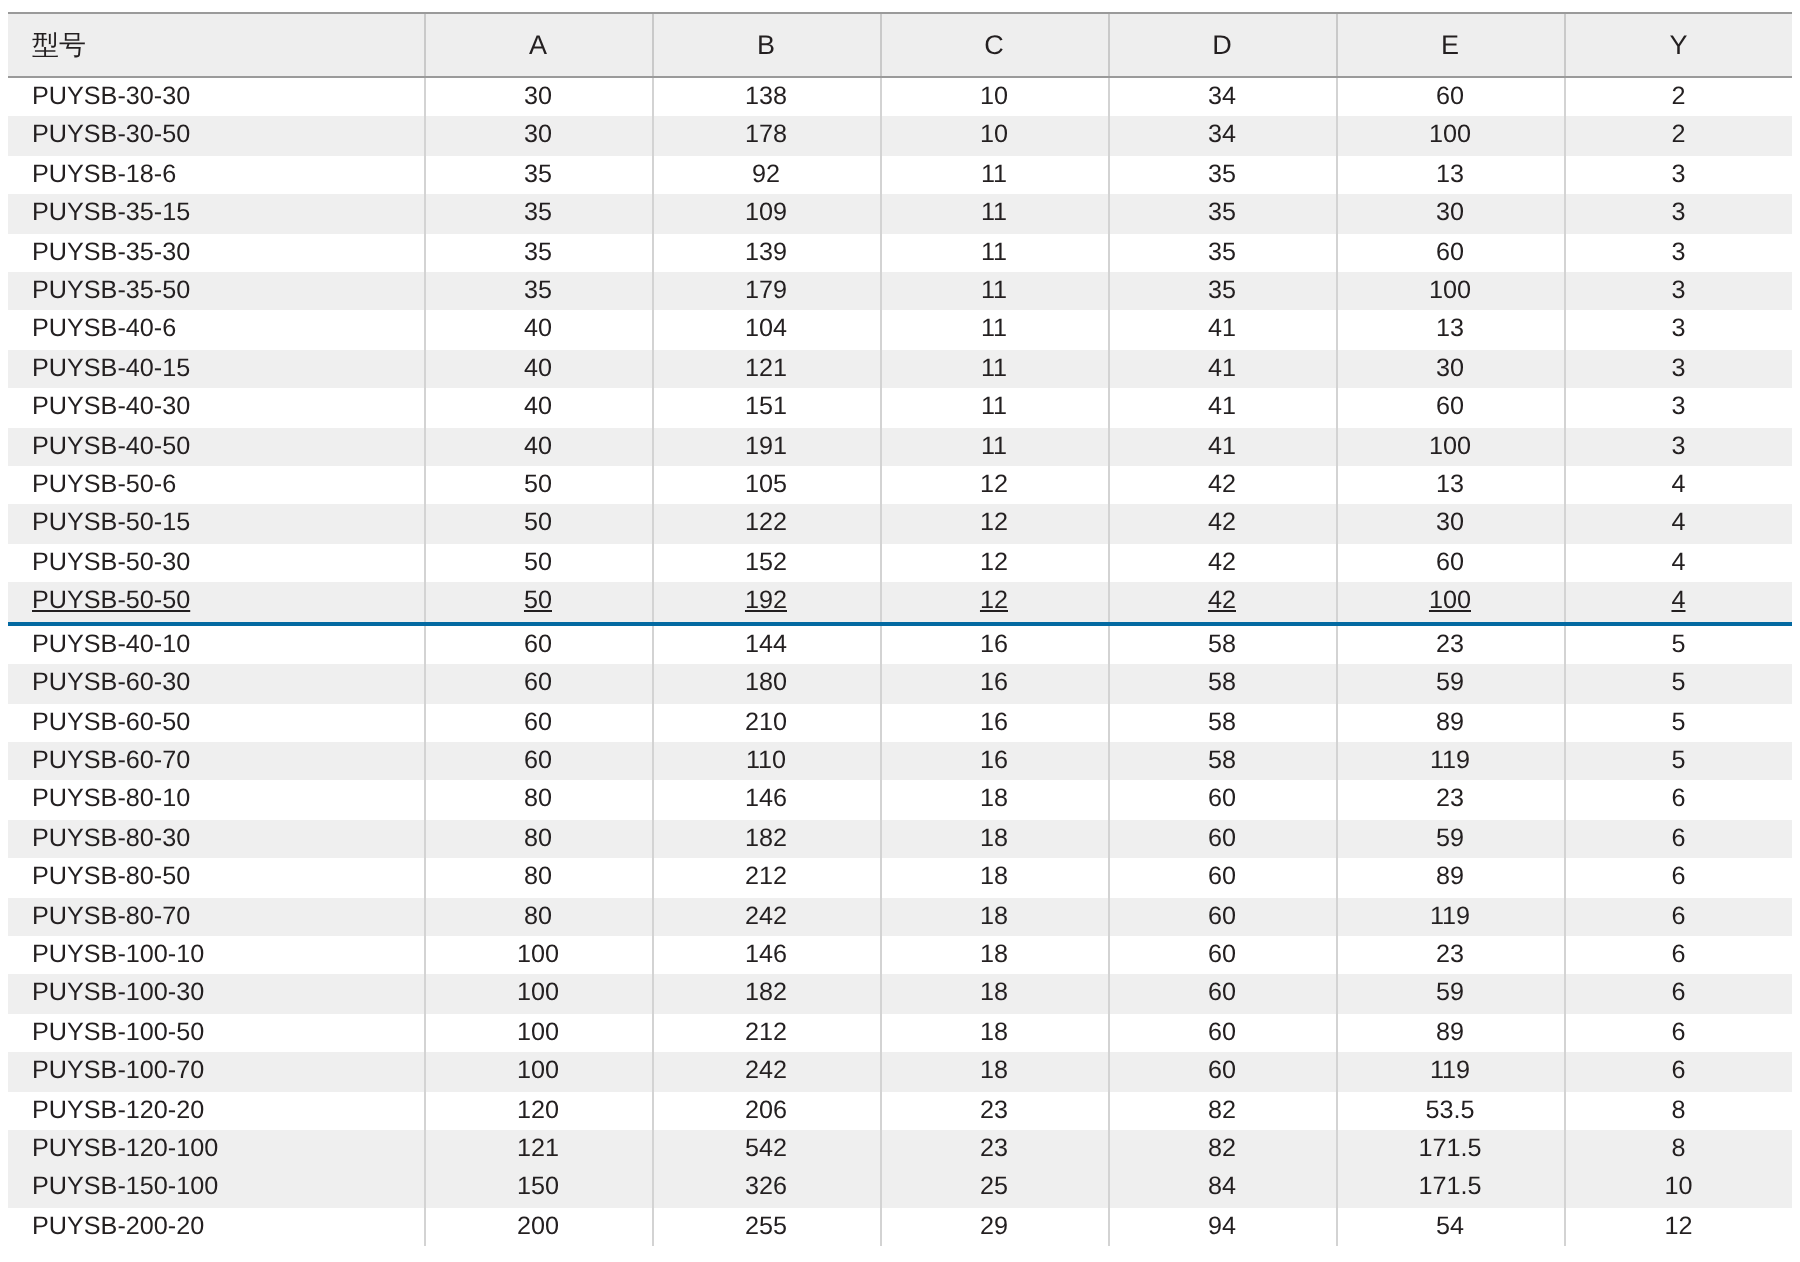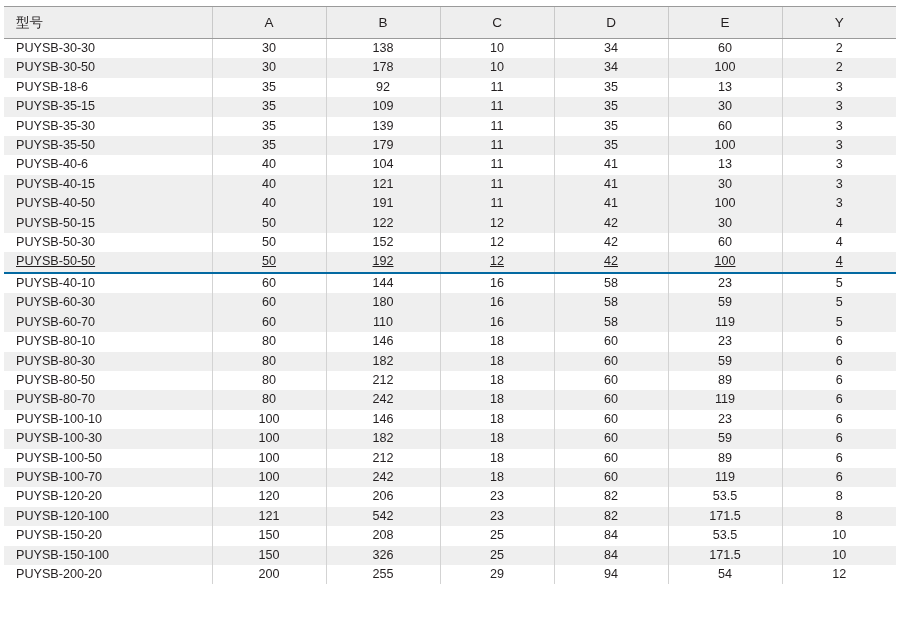--- a/index.html
+++ b/index.html
@@ -168,28 +168,46 @@
         </tr>
         <tr class="even">
           <td class="model">PUYSB-40-15</td>
           <td>40</td>
           <td>121</td>
           <td>11</td>
           <td>41</td>
           <td>30</td>
           <td>3</td>
         </tr>
+        <tr class="odd">
+          <td class="model">PUYSB-40-30</td>
+          <td>40</td>
+          <td>151</td>
+          <td>11</td>
+          <td>41</td>
+          <td>60</td>
+          <td>3</td>
+        </tr>
         <tr class="even">
           <td class="model">PUYSB-40-50</td>
           <td>40</td>
           <td>191</td>
           <td>11</td>
           <td>41</td>
           <td>100</td>
           <td>3</td>
+        </tr>
+        <tr class="odd">
+          <td class="model">PUYSB-50-6</td>
+          <td>50</td>
+          <td>105</td>
+          <td>12</td>
+          <td>42</td>
+          <td>13</td>
+          <td>4</td>
         </tr>
         <tr class="even">
           <td class="model">PUYSB-50-15</td>
           <td>50</td>
           <td>122</td>
           <td>12</td>
           <td>42</td>
           <td>30</td>
           <td>4</td>
         </tr>
@@ -222,20 +240,29 @@
         </tr>
         <tr class="even">
           <td class="model">PUYSB-60-30</td>
           <td>60</td>
           <td>180</td>
           <td>16</td>
           <td>58</td>
           <td>59</td>
           <td>5</td>
         </tr>
+        <tr class="odd">
+          <td class="model">PUYSB-60-50</td>
+          <td>60</td>
+          <td>210</td>
+          <td>16</td>
+          <td>58</td>
+          <td>89</td>
+          <td>5</td>
+        </tr>
         <tr class="even">
           <td class="model">PUYSB-60-70</td>
           <td>60</td>
           <td>110</td>
           <td>16</td>
           <td>58</td>
           <td>119</td>
           <td>5</td>
         </tr>
         <tr class="odd">
@@ -320,29 +347,20 @@
           <td>8</td>
         </tr>
         <tr class="even">
           <td class="model">PUYSB-120-100</td>
           <td>121</td>
           <td>542</td>
           <td>23</td>
           <td>82</td>
           <td>171.5</td>
           <td>8</td>
-        </tr>
-        <tr class="odd">
-          <td class="model">PUYSB-150-20</td>
-          <td>150</td>
-          <td>208</td>
-          <td>25</td>
-          <td>84</td>
-          <td>53.5</td>
-          <td>10</td>
         </tr>
         <tr class="even">
           <td class="model">PUYSB-150-100</td>
           <td>150</td>
           <td>326</td>
           <td>25</td>
           <td>84</td>
           <td>171.5</td>
           <td>10</td>
         </tr>

